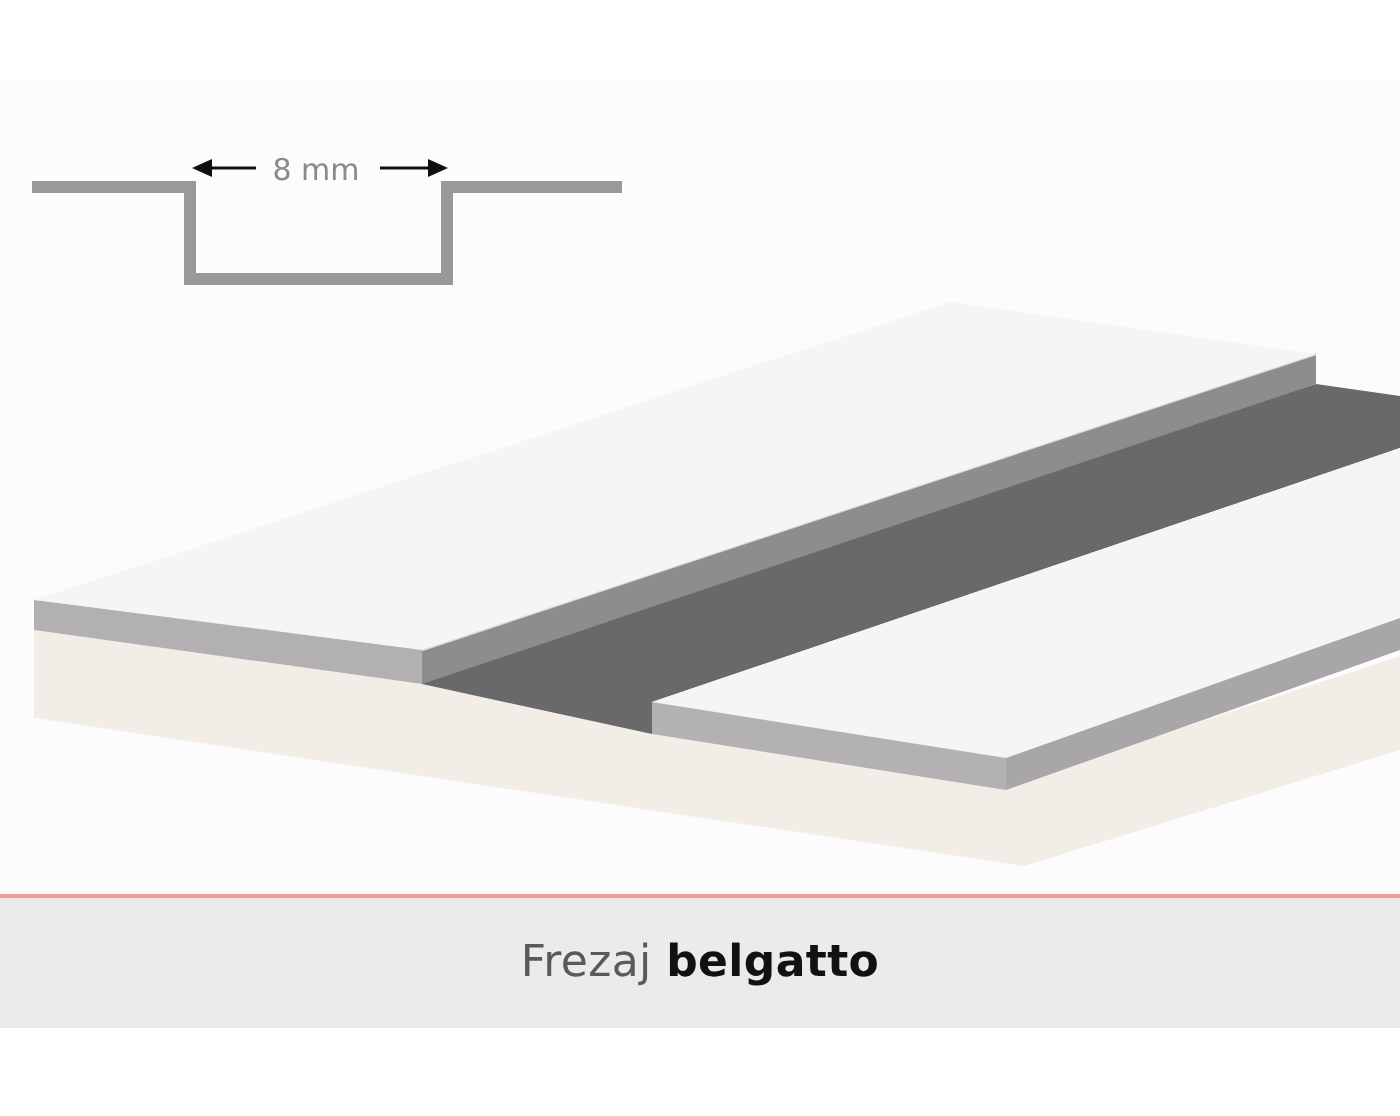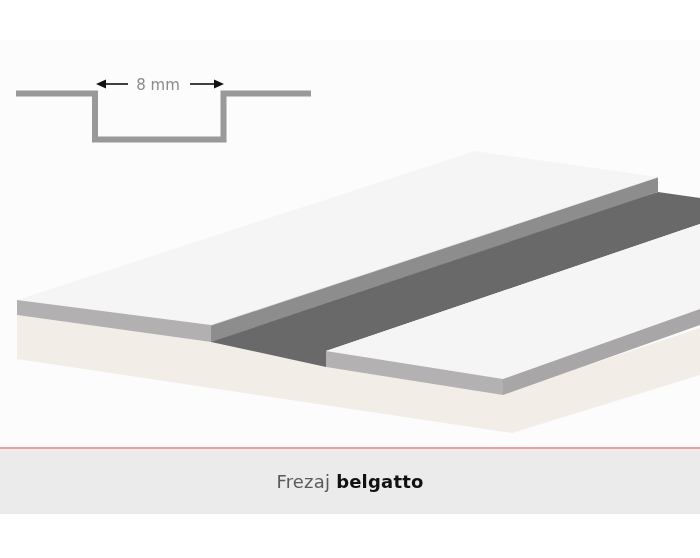--- a/index.html
+++ b/index.html
@@ -1,21 +1,21 @@
 <!DOCTYPE html>
 <html><head>
 <meta charset="utf-8">
 <style>
   html, body { margin: 0; padding: 0; }
   body { width: 700px; height: 558px; background: #ffffff; position: relative; overflow: hidden; font-family: "Liberation Sans", sans-serif; }
   .illustration { position: absolute; left: 0; top: 12px; width: 700px; height: 448px; }
   .illustration svg { display: block; }
   .caption-rule { position: absolute; left: 0; top: 447px; width: 700px; height: 2px; background: #f19c9c; }
   .caption-band { position: absolute; left: 0; top: 449px; width: 700px; height: 65px; background: #ebebeb; display: flex; align-items: center; justify-content: center; }
-  .caption-text { font-family: "DejaVu Sans", sans-serif; font-size: 18px; letter-spacing: 0.2px; }
+  .caption-text { font-family: "DejaVu Sans", sans-serif; font-size: 22px; letter-spacing: 0.2px; }
   .caption-light { color: #5a5a5a; font-weight: normal; }
   .caption-bold { color: #111111; font-weight: bold; }
   .dim-label { font-family: "DejaVu Sans", sans-serif; font-size: 15px; fill: #8a8a8a; }
 </style>
 </head>
 <body>
 
 <div class="illustration">
   <svg width="700" height="448" viewBox="0 0 700 448" xmlns="http://www.w3.org/2000/svg">
 

